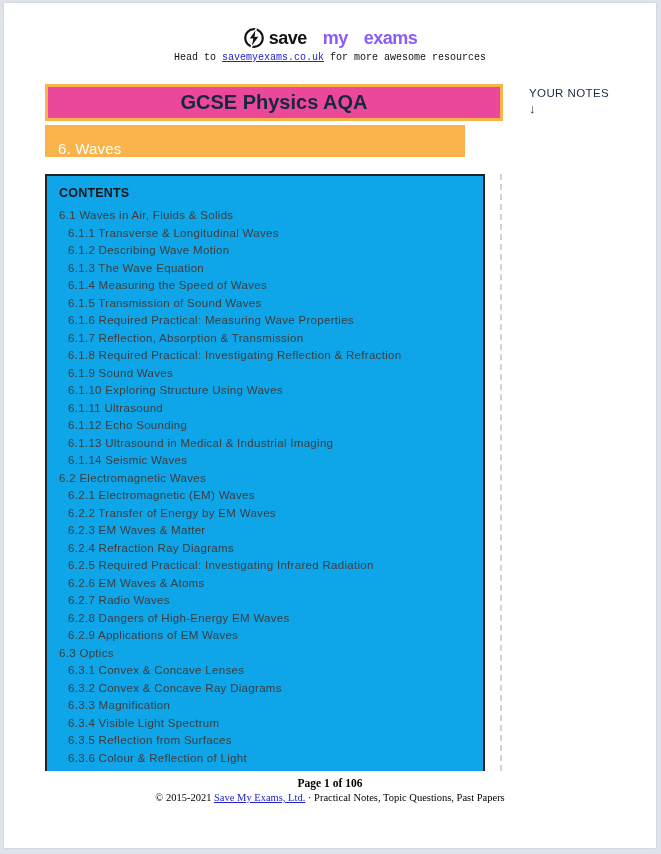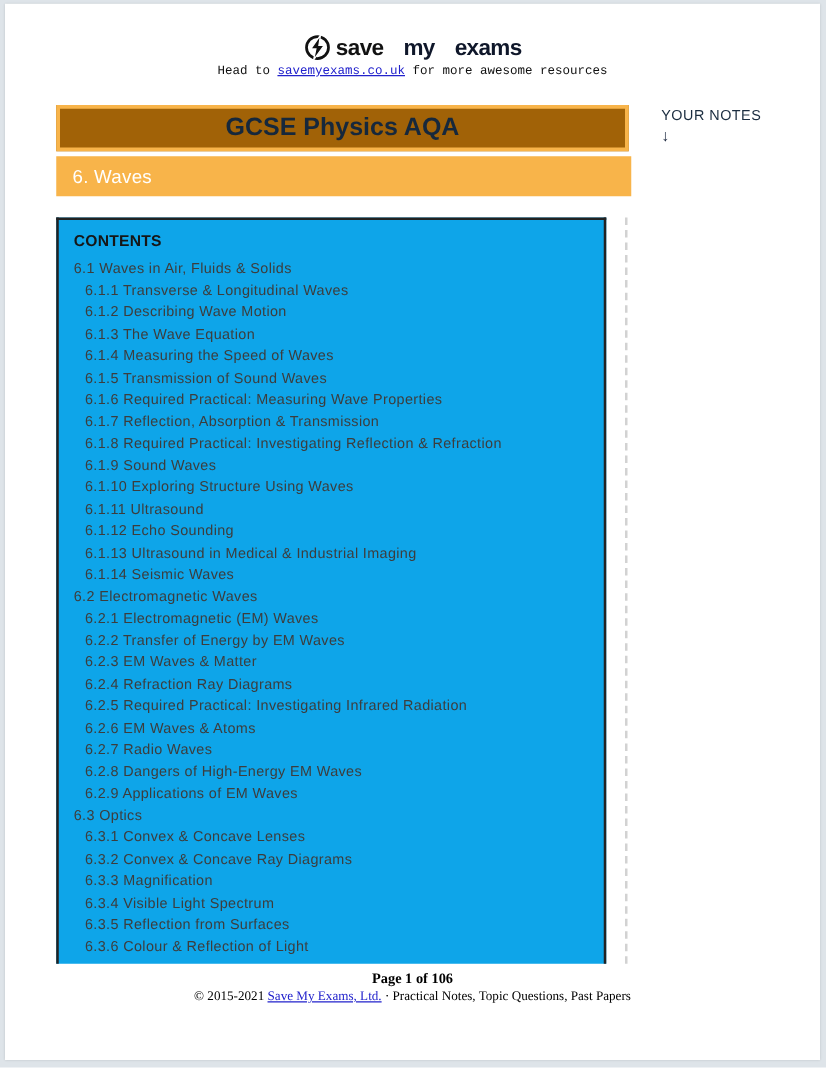--- a/index.html
+++ b/index.html
@@ -18,43 +18,43 @@
   }
   
   .logo-row {
     position:absolute; top:24px; left:0; width:100%;
     display:flex; justify-content:center; align-items:center; gap:4px;
   }
   .logo-bolt { width:22px; height:22px; display:block; }
   .logo-text { font-size:18px; font-weight:bold; letter-spacing:-0.5px; display:flex; gap:16px; }
   .logo-save  { color:#121212; }
   .logo-my    { color:#2bab e2; }
-  .logo-my, .logo-exams { color:#0f172a; }
+  .logo-my, .logo-exams { color:#8b5cf6; }
   .tagline {
     position:absolute; top:49px; left:0; width:100%;
     text-align:center;
     font-family:Liberation Mono, monospace;
     font-size:10px; color:#111;
   }
   .tagline a, .copyright a {
     color:#2222cc; text-decoration:underline; cursor:pointer;
   }
   
   .title-box {
     position:absolute; left:41px; top:81px; width:458px; height:37px;
-    border:3px solid #f8b44a; background:#a16207;
+    border:3px solid #f8b44a; background:#ec4899;
     display:flex; align-items:center; justify-content:center;
   }
   .title-box h1 {
     font-size:20px; font-weight:bold; color:#16283c; letter-spacing:0;
   }
   .section-bar {
-    position:absolute; left:41px; top:122px; width:460px; height:32px;
+    position:absolute; left:41px; top:122px; width:420px; height:32px;
     background:#f8b44a; color:#ffffff;
-    display:flex; align-items:center;
+    display:flex; align-items:flex-end;
     padding-left:13px; font-size:15px; letter-spacing:0.2px;
   }
   
   .your-notes {
     position:absolute; left:525px; top:84px; width:90px;
     text-align:left; color:#1b2d40;
   }
   .your-notes .yn-label { font-size:11.5px; letter-spacing:0.4px; }
   .your-notes .yn-arrow { font-size:13px; margin-top:2px; color:#17233a; }
   .dashed-divider {

